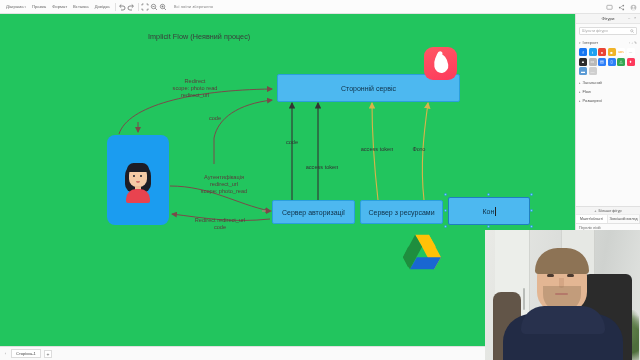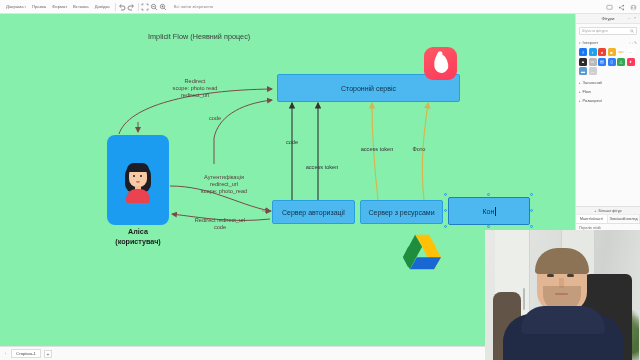--- a/index.html
+++ b/index.html
@@ -22,21 +22,21 @@
   .tb-sep { width:1px; height:8px; background:#e0e0e0; margin:0 2px; }
   .tb-icon { width:9px; height:9px; display:flex; align-items:center; justify-content:center; color:#707070; }
   .tb-icon svg { display:block; }
   .tb-text { margin-left:6px; font-size:4.2px; color:#8d8d8d; }
   .win-ctrls { position:absolute; right:3px; top:0; height:14px; display:flex; align-items:center; gap:4px; }
   .win-ctrls .tb-icon { width:8px; height:8px; }
 
   
   .canvas {
     position:absolute; left:0; top:14px; width:575px; height:332px;
-    background:#86efac; overflow:hidden;
+    background:#22c55e; overflow:hidden;
   }
 
   .diagram-title {
     position:absolute; left:148px; top:18px;
     font-size:7.2px; color:#3a3a3a; letter-spacing:0.05px;
   }
 
   
   .node {
     position:absolute; background:#4db8f0; border:0.8px solid #2a9fdd;
@@ -358,24 +358,20 @@
         <div class="av-hair-back"></div>
         <div class="av-face"></div>
         <div class="av-bangs"></div>
         <div class="av-eye l"></div>
         <div class="av-eye r"></div>
         <div class="av-mouth"></div>
         <div class="av-neck"></div>
         <div class="av-body"></div>
       </div>
     </div>
-    <div id="alice-label">
-      <div>Аліса</div>
-      <div>(користувач)</div>
-    </div>
 
     <div id="flame-logo">
         <div class="fl"></div>
       </div>
 
     <div id="drive-logo">
       <svg width="42" height="38" viewBox="0 0 48 44">
         <path d="M16 2 L32 2 L40 16 L24 16 Z" fill="#ffc107"></path>
         <path d="M16 2 L24 16 L8 16 L2 28 L8 40 L24 16 Z" fill="#1e8e3e" transform="translate(0,0)"></path>
         <path d="M16 2 L2 28 L10 42 L24 16 Z" fill="#1e8e3e"></path>

